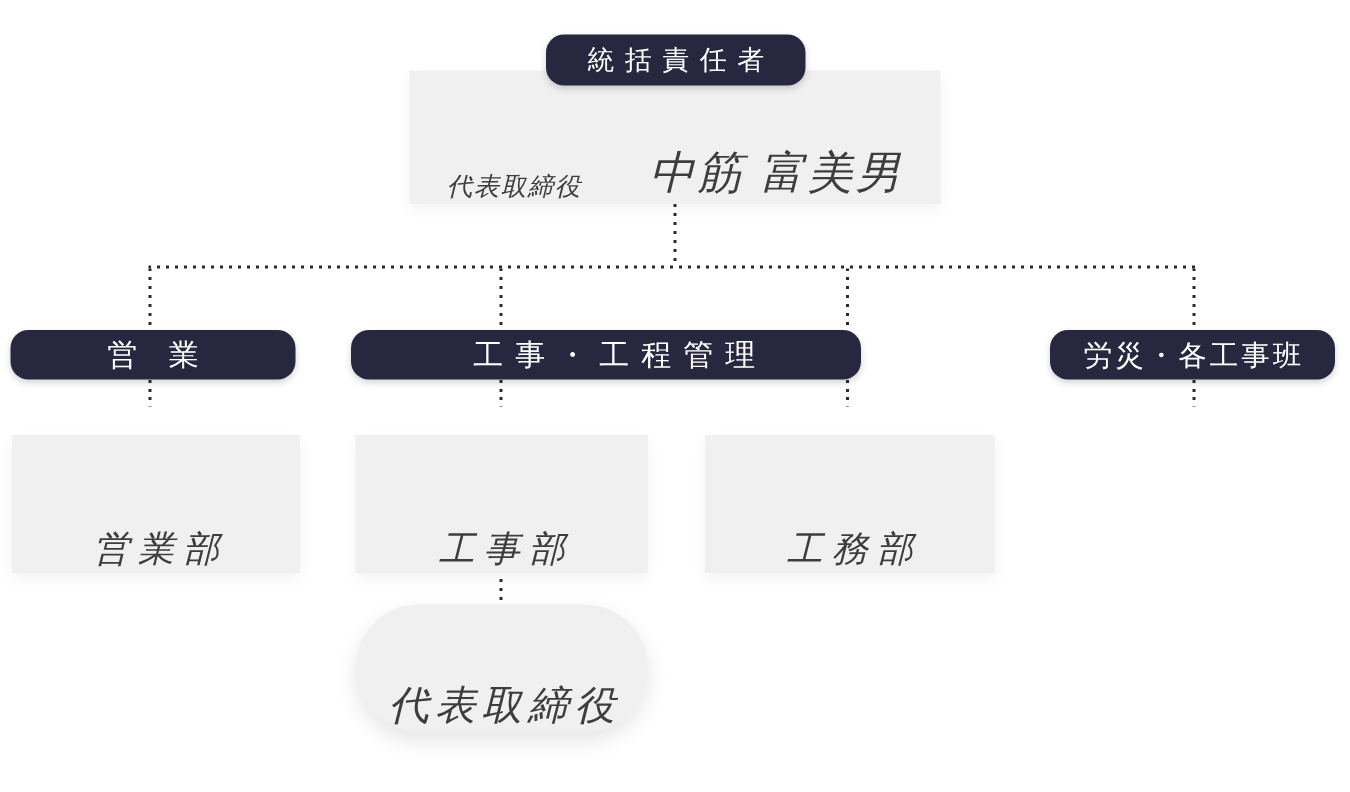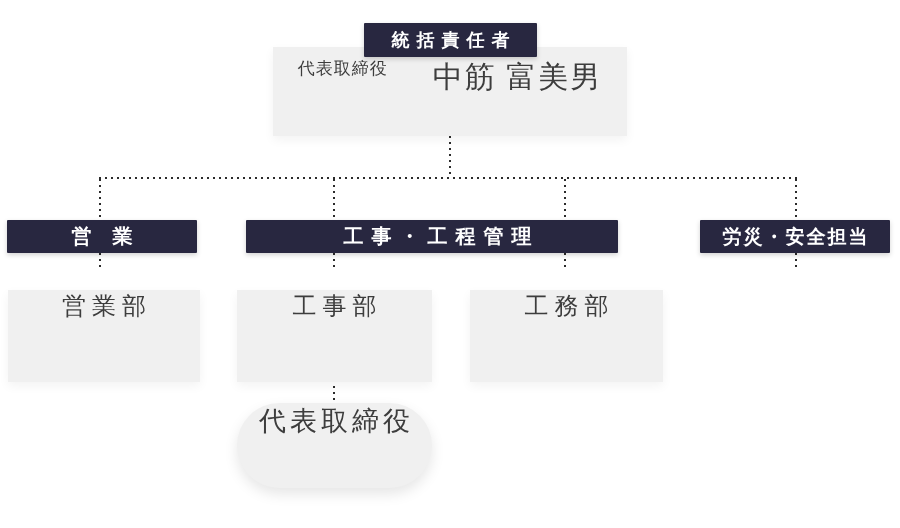--- a/index.html
+++ b/index.html
@@ -29,43 +29,44 @@
   .conn.v {
     width: 2px;
     background-image: repeating-linear-gradient(to bottom, var(--line) 0 2px, transparent 2px 6px);
   }
   
   .badge {
     position: absolute;
     height: 33px;
     background: var(--badge-bg);
     color: var(--badge-text);
-    border-radius: 1px;
+    border-radius: 12px;
     display: flex;
     align-items: center;
     justify-content: center;
-    font-weight: 700;
+    font-weight: 400;
     z-index: 2;
     box-shadow: 0 2px 5px rgba(0,0,0,0.18);
     white-space: nowrap;
   }
   .badge.root    { left: 364px; top: 23px;  width: 173px; height: 34px; font-size: 18px; letter-spacing: 7px; text-indent: 7px; }
   .badge.sales   { left: 7px;   top: 220px; width: 190px; font-size: 20px; letter-spacing: 8px; text-indent: 8px; }
-  .badge.constr  { left: 246px; top: 220px; width: 372px; font-size: 20px; letter-spacing: 8px; text-indent: 8px; padding-left: 11px; }
+  .badge.constr  { left: 234px; top: 220px; width: 340px; font-size: 20px; letter-spacing: 8px; text-indent: 8px; padding-left: 11px; }
   .badge.safety  { left: 700px; top: 220px; width: 190px; font-size: 19px; letter-spacing: 2px; text-indent: 2px; }
   
   .card {
     position: absolute;
     background: var(--box-bg);
     color: var(--box-text);
     display: flex;
-    align-items: flex-start;
+    align-items: flex-end;
     justify-content: center;
     z-index: 1;
     box-shadow: 0 4px 10px rgba(0,0,0,0.05);
+    font-style: italic;
   }
   .card.rootcard {
     left: 273px; top: 47px; width: 354px; height: 89px;
     gap: 12px; padding-top: 10px;
   }
   .card.rootcard .role { font-size: 17px; letter-spacing: 1px; }
   .card.rootcard .name { font-size: 30px; letter-spacing: 2px; white-space: pre; margin-left: 33px; }
   .card.dept {
     top: 270px; height: 92px;
     font-size: 24px; letter-spacing: 6px; text-indent: 6px;
@@ -102,21 +103,21 @@
   <div class="conn v" style="left:333px; top:362px; height:41px"></div>
 
   <div class="badge root">統括責任者</div>
   <div class="card rootcard">
     <span class="role">代表取締役</span>
     <span class="name">中筋 富美男</span>
   </div>
 
   <div class="badge sales">営 業</div>
   <div class="badge constr">工事・工程管理</div>
-  <div class="badge safety">労災・安全担当</div>
+  <div class="badge safety">労災・各工事班</div>
 
   <div class="card dept d1">営業部</div>
   <div class="card dept d2">工事部</div>
   <div class="card dept d3">工務部</div>
 
   <div class="card pill">代表取締役</div>
 
 </div>
 
 </body></html>

